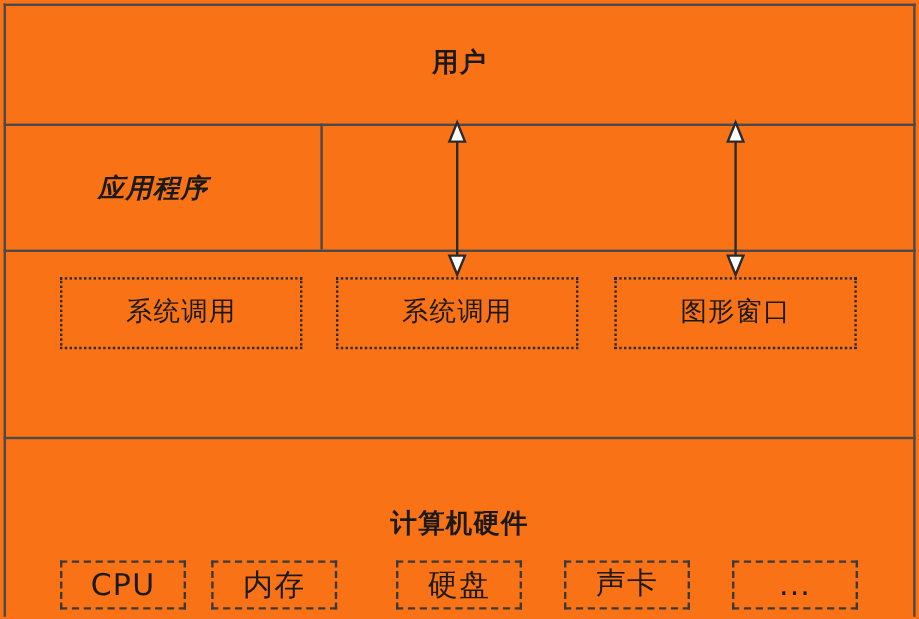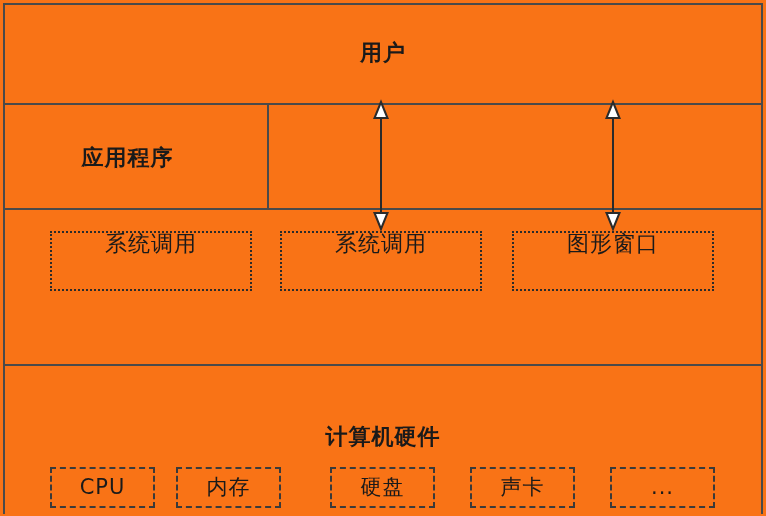--- a/index.html
+++ b/index.html
@@ -66,20 +66,21 @@
   }
   .label-user {
     left: 3px;
     top: 42px;
     width: 760px;
   }
   .label-app {
     left: 3px;
     top: 147px;
     width: 249px;
+    font-style: italic;
   }
   .label-os {
     left: 3px;
     top: 325px;
     width: 760px;
   }
   .label-hw {
     left: 3px;
     top: 426px;
     width: 760px;
@@ -87,21 +88,21 @@
 
   
   .iface-box {
     position: absolute;
     top: 231px;
     width: 202px;
     height: 60px;
     border: 2px dotted #2b2b2b;
     box-sizing: border-box;
     display: flex;
-    align-items: flex-start;
+    align-items: center;
     justify-content: center;
   }
   .iface-box .box-text {
     font-size: 22px;
     font-weight: normal;
     letter-spacing: 1px;
     line-height: 1;
     white-space: nowrap;
   }
   .iface-syscall  { left: 50px;  }
@@ -114,30 +115,30 @@
     top: 467px;
     width: 105px;
     height: 41px;
     border: 2px dashed #3a3a3a;
     box-sizing: border-box;
     display: flex;
     align-items: center;
     justify-content: center;
   }
   .hw-box .box-text {
-    font-size: 21px;
+    font-size: 25px;
     font-weight: normal;
     letter-spacing: 1px;
     line-height: 1;
     white-space: nowrap;
   }
   .hw-cpu   { left: 50px;  }
   .hw-mem   { left: 176px; }
   .hw-disk  { left: 330px; }
-  .hw-sound { left: 470px; }
+  .hw-sound { left: 470px; font-family: Liberation Mono, monospace; }
   .hw-more  { left: 610px; }
 
   
   .arrow-svg {
     position: absolute;
     top: 100px;
     width: 24px;
     height: 130px;
     overflow: visible;
   }

